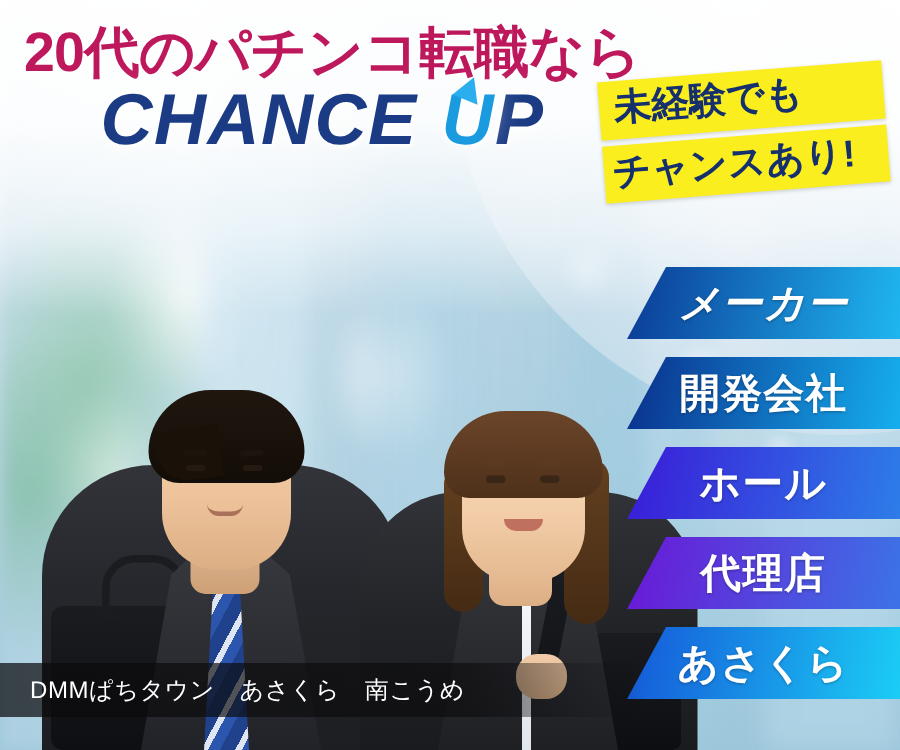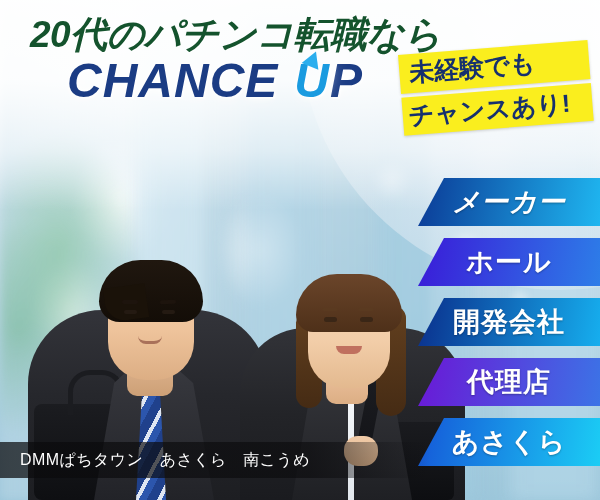--- a/index.html
+++ b/index.html
@@ -55,25 +55,24 @@
     background:linear-gradient(180deg,rgba(255,255,255,.97) 0%,rgba(255,255,255,.92) 38%,rgba(255,255,255,.55) 72%,rgba(255,255,255,0) 100%);
   }
   .bg-arc{
     position:absolute;left:300px;top:-230px;width:520px;height:520px;
     border-radius:50%;
     background:radial-gradient(circle at 35% 70%, rgba(226,236,244,.9), rgba(226,236,244,0) 62%);
   }
 
   
   .headline{
-    position:absolute;left:30px;top:16px;width:400px;
+    position:absolute;left:16px;top:16px;width:400px;
     font-size:37px;font-weight:700;letter-spacing:-.5px;
-    color:#14532d;line-height:1;white-space:nowrap;
+    color:#be185d;line-height:1;white-space:nowrap;
     text-shadow:0 0 6px rgba(255,255,255,.95),0 0 14px rgba(255,255,255,.9),1px 1px 0 rgba(255,255,255,.8);
-    font-style:italic;
   }
   .chanceup{
     position:absolute;left:24px;top:57px;
     font-size:48px;font-weight:700;font-style:italic;
     letter-spacing:1px;line-height:1;white-space:nowrap;
     color:#1B3C84;
     text-shadow:0 0 8px rgba(255,255,255,.95),0 0 18px rgba(255,255,255,.85),2px 2px 0 rgba(255,255,255,.6);
     margin-left:43px;
   }
   .chanceup .u-letter{color:#1A9BE0;position:relative;display:inline-block;}
@@ -327,26 +326,26 @@
 
   <div class="badge">
     <div class="badge-line l1">未経験でも</div>
     <div class="badge-line l2">チャンスあり!</div>
   </div>
 
   <div class="cats">
     <div class="cat" style="background: linear-gradient(100deg, rgb(11, 58, 150) 0%, rgb(31, 182, 240) 100%); font-style: italic;">
       <span>メーカー</span>
     </div>
+    <div class="cat" style="background: linear-gradient(100deg, rgb(10, 47, 140) 0%, rgb(22, 174, 238) 100%);">
+      <span>開発会社</span>
+    </div>
     <div class="cat" style="background: linear-gradient(100deg, rgb(58, 27, 216) 0%, rgb(45, 125, 232) 100%);">
       <span>ホール</span>
     </div>
-    <div class="cat" style="background: linear-gradient(100deg, rgb(10, 47, 140) 0%, rgb(22, 174, 238) 100%);">
-      <span>開発会社</span>
-    </div>
     <div class="cat" style="background: linear-gradient(100deg, rgb(106, 24, 214) 0%, rgb(60, 115, 230) 100%);">
       <span>代理店</span>
     </div>
     <div class="cat" style="background: linear-gradient(100deg, rgb(21, 88, 216) 0%, rgb(27, 205, 245) 100%);">
       <span>あさくら</span>
     </div>
   </div>
 
   <div class="credit">
     <span>DMMぱちタウン　あさくら　南こうめ</span>

